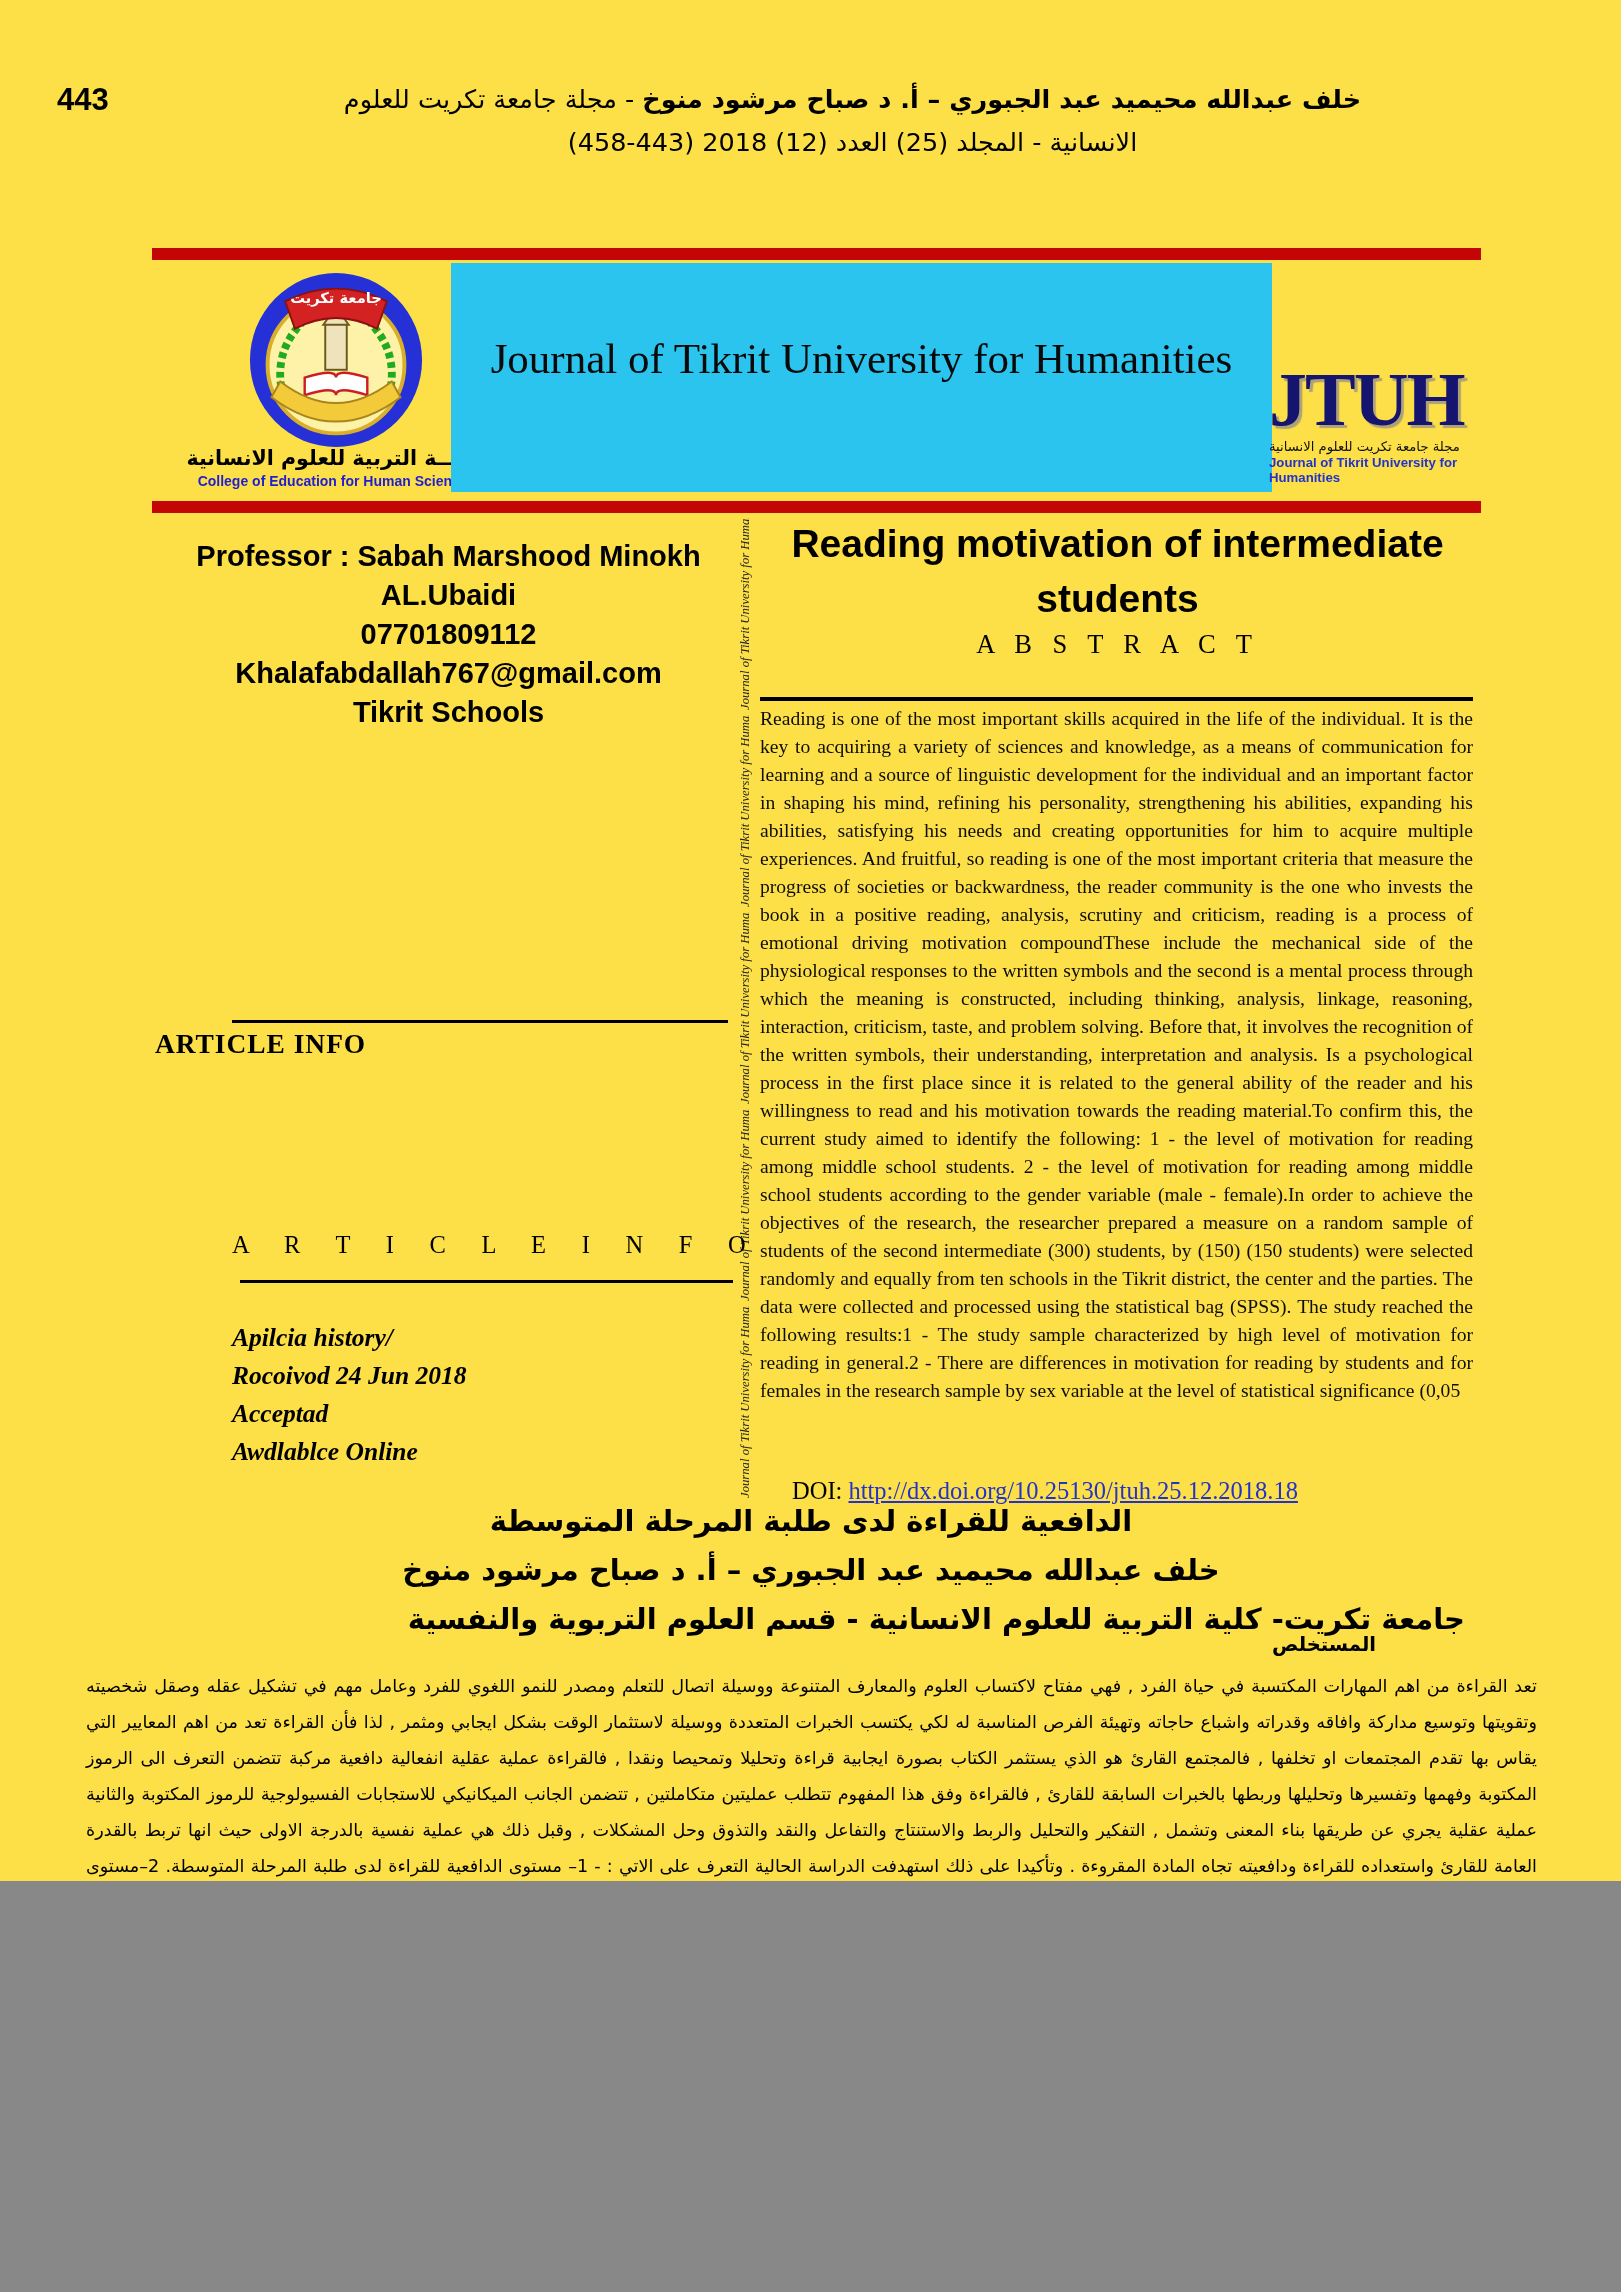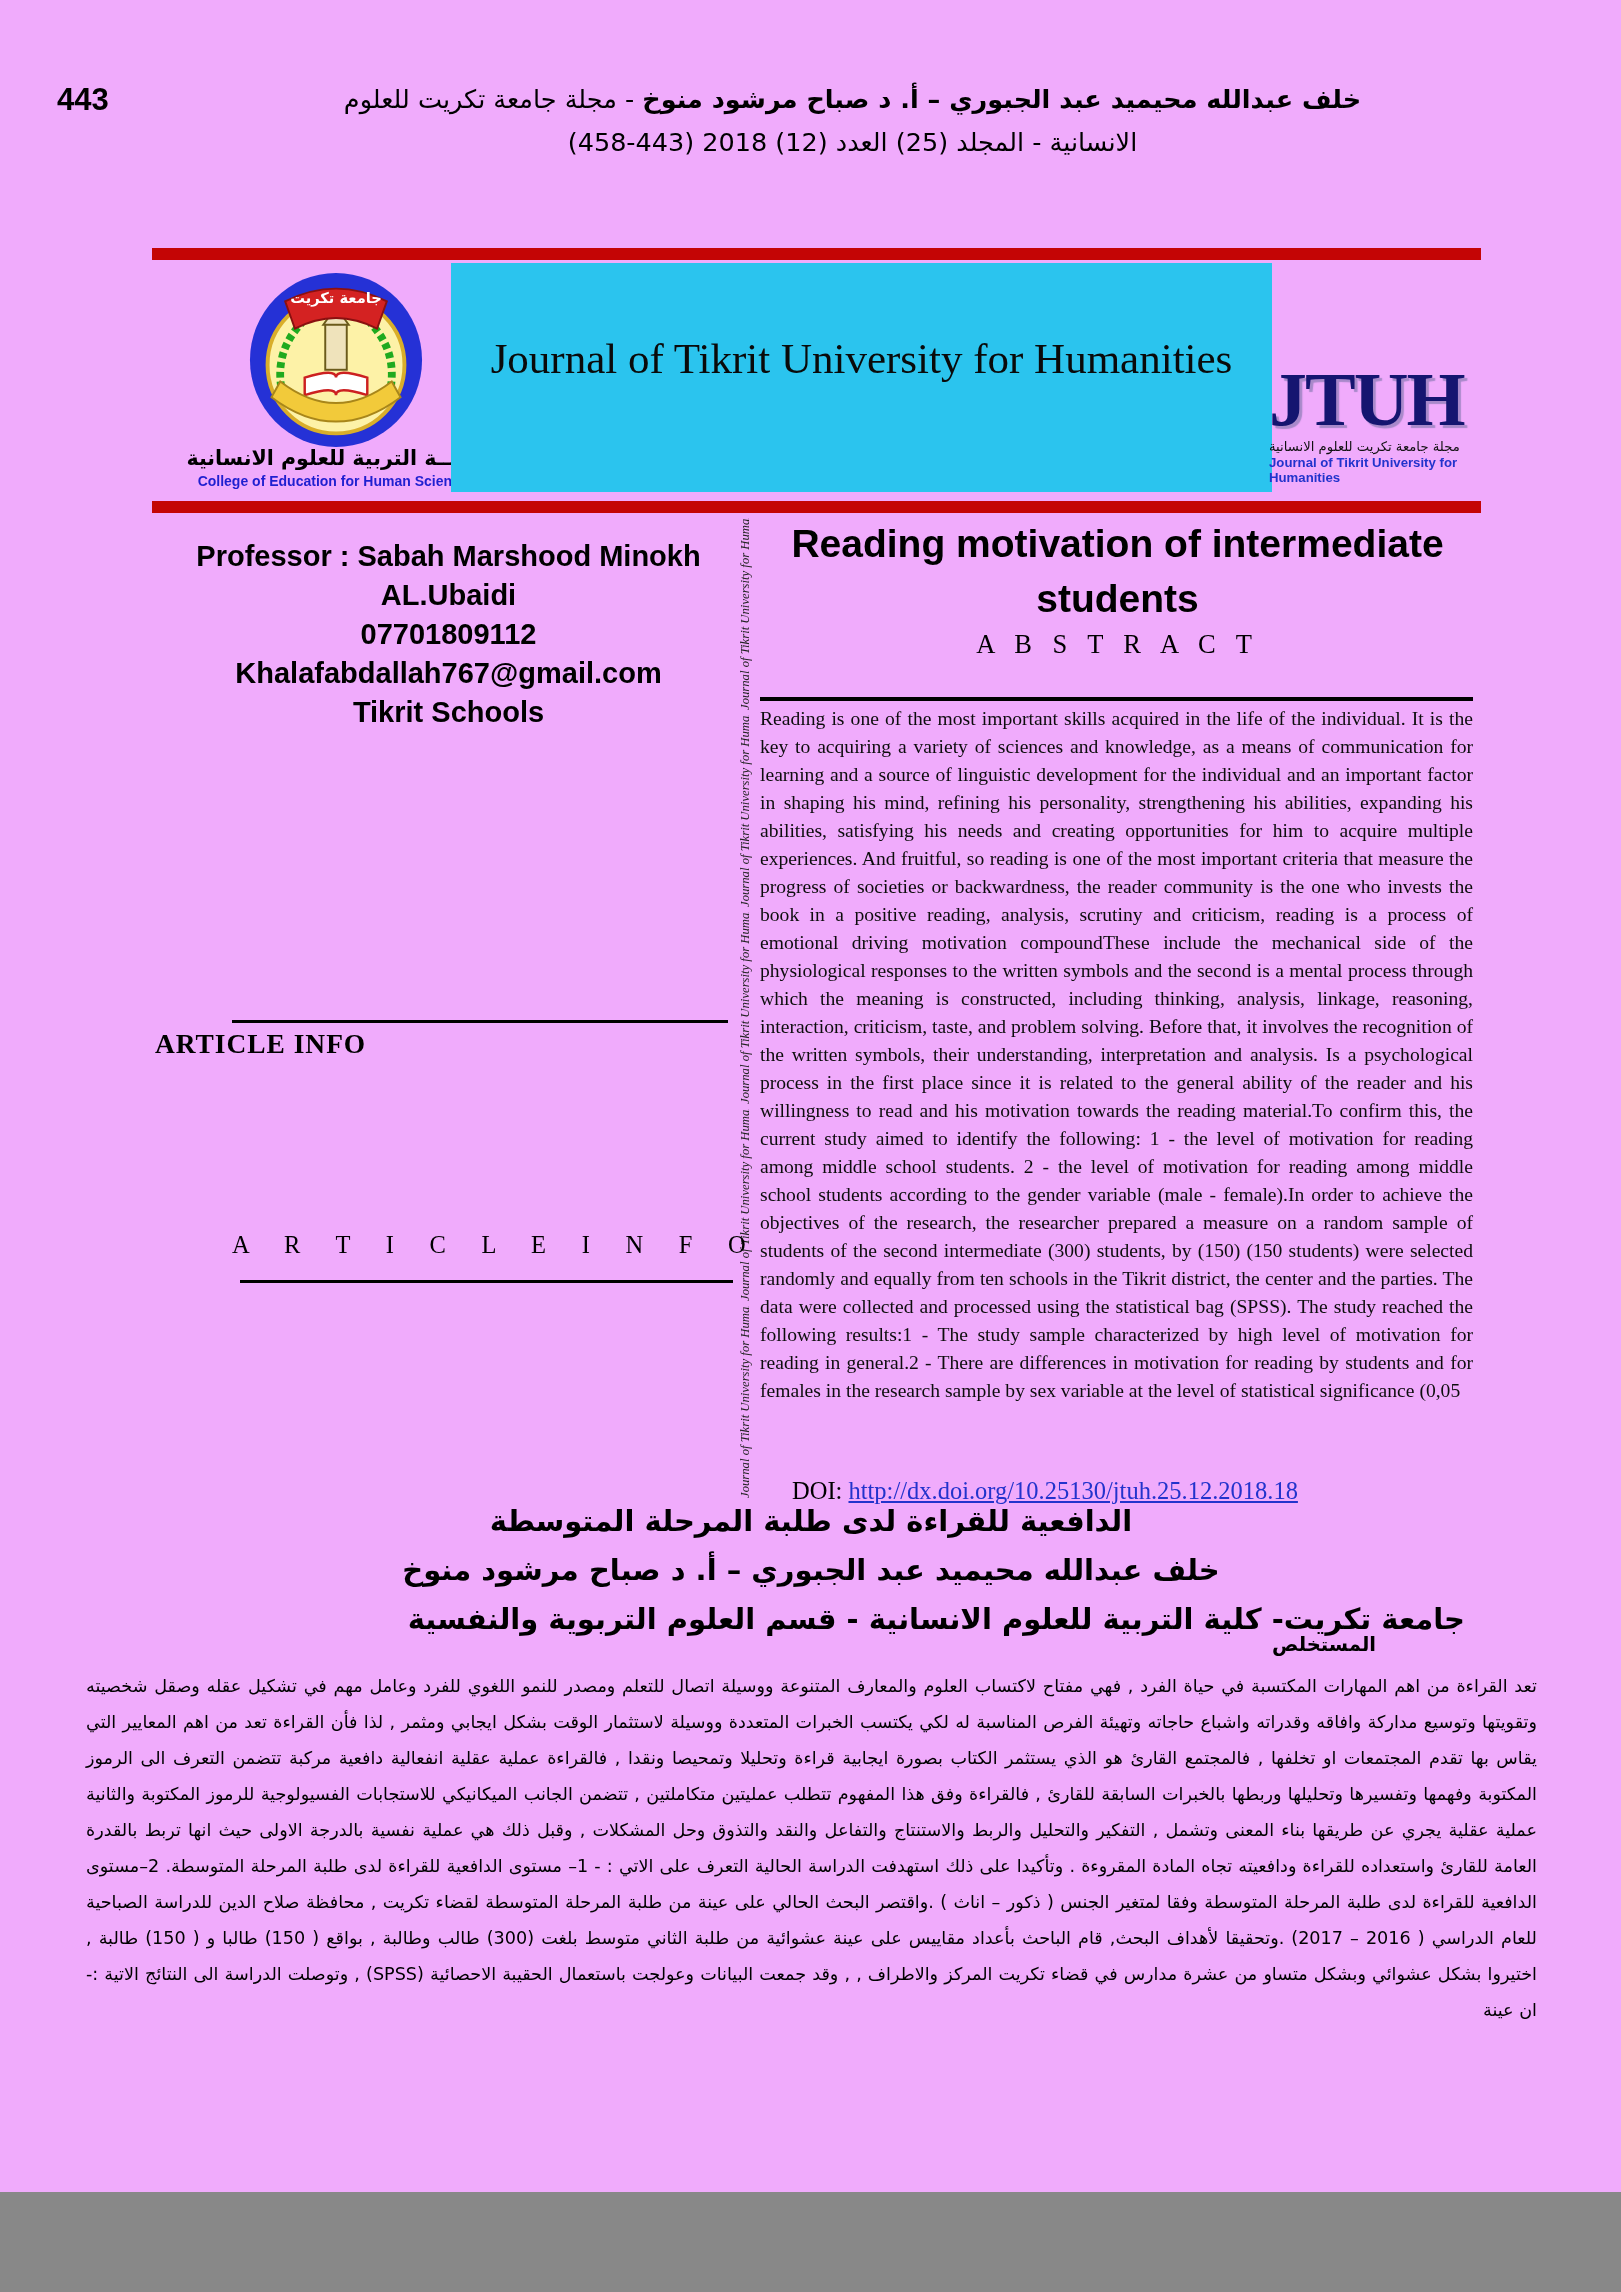--- a/index.html
+++ b/index.html
@@ -1,18 +1,18 @@
 <!DOCTYPE html>
 <html><head>
 <meta charset="utf-8">
 <style>
   html,body{margin:0;padding:0;background:#888;}
   #page{
-    position:relative;width:1621px;height:2192px;margin:0 auto;
-    background:#f0abfc;overflow:hidden;
+    position:relative;width:1621px;height:1881px;margin:0 auto;
+    background:#fde047;overflow:hidden;
     font-family:"Liberation Serif",serif;color:#111;
   }
   .abs{position:absolute;}
 
   
   .page-number{left:57px;top:82px;font:700 31px "Liberation Sans",sans-serif;color:#000;}
   .hdr{left:274px;top:78px;width:1157px;direction:rtl;text-align:center;
        font-family:"DejaVu Sans",sans-serif;font-size:25.5px;line-height:43px;color:#000;}
   .hdr .names{font-weight:700;}
 
@@ -133,20 +133,26 @@
     <div>07701809112</div>
     <div>Khalafabdallah767@gmail.com</div>
     <div>Tikrit Schools</div>
   </div>
 
   <div class="abs hline l1"></div>
   <div class="abs info-bold">ARTICLE INFO</div>
   <div class="abs info-spaced">A R T I C L E I N F O</div>
   <div class="abs hline l2"></div>
 
+  <div class="abs history">
+    <div>Apilcia history/</div>
+    <div>Rocoivod 24 Jun 2018</div>
+    <div>Acceptad</div>
+    <div>Awdlablce Online</div>
+  </div>
 
   <div class="abs title">Reading motivation of intermediate students</div>
   <div class="abs abs-head">A B S T R A C T</div>
   <div class="abs hline l3"></div>
   <div class="abs abstract">Reading is one of the most important skills acquired in the life of the individual. It is the key to acquiring a variety of sciences and knowledge, as a means of communication for learning and a source of linguistic development for the individual and an important factor in shaping his mind, refining his personality, strengthening his abilities, expanding his abilities, satisfying his needs and creating opportunities for him to acquire multiple experiences. And fruitful, so reading is one of the most important criteria that measure the progress of societies or backwardness, the reader community is the one who invests the book in a positive reading, analysis, scrutiny and criticism, reading is a process of emotional driving motivation compoundThese include the mechanical side of the physiological responses to the written symbols and the second is a mental process through which the meaning is constructed, including thinking, analysis, linkage, reasoning, interaction, criticism, taste, and problem solving. Before that, it involves the recognition of the written symbols, their understanding, interpretation and analysis. Is a psychological process in the first place since it is related to the general ability of the reader and his willingness to read and his motivation towards the reading material.To confirm this, the current study aimed to identify the following: 1 - the level of motivation for reading among middle school students. 2 - the level of motivation for reading among middle school students according to the gender variable (male - female).In order to achieve the objectives of the research, the researcher prepared a measure on a random sample of students of the second intermediate (300) students, by (150) (150 students) were selected randomly and equally from ten schools in the Tikrit district, the center and the parties. The data were collected and processed using the statistical bag (SPSS). The study reached the following results:1 - The study sample characterized by high level of motivation for reading in general.2 - There are differences in motivation for reading by students and for females in the research sample by sex variable at the level of statistical significance (0,05</div>
   <div class="abs doi">
     <span>DOI: </span><a href="#">http://dx.doi.org/10.25130/jtuh.25.12.2018.18</a>
   </div>
 
   <div class="abs ar-title">الدافعية للقراءة لدى طلبة المرحلة المتوسطة</div>

